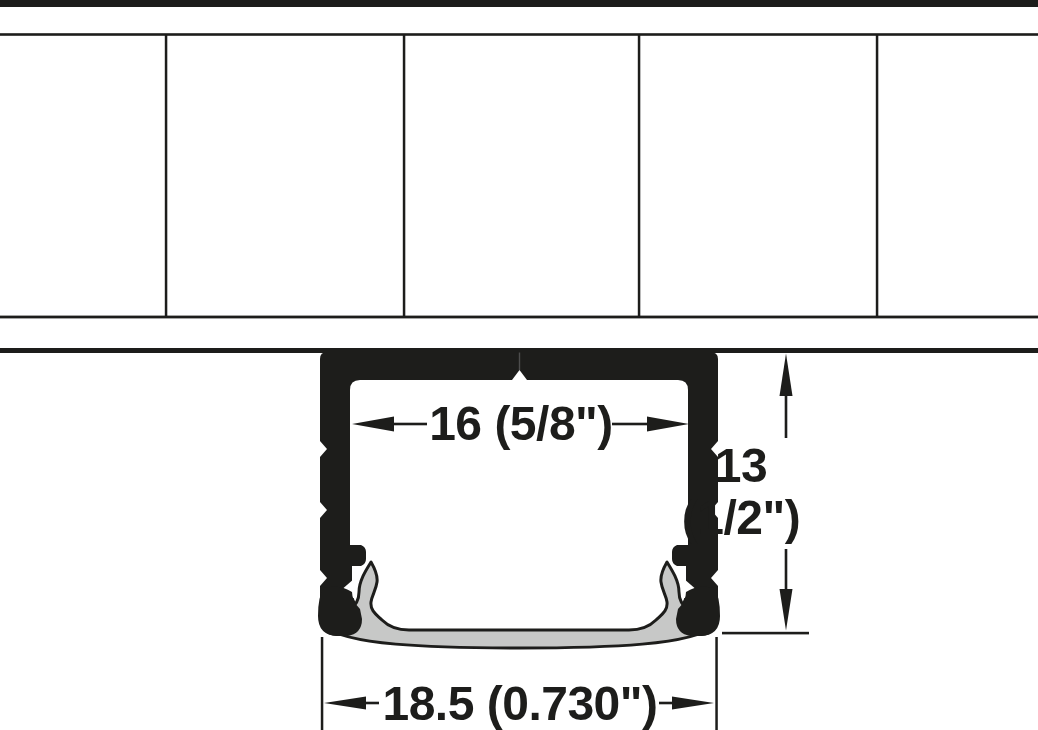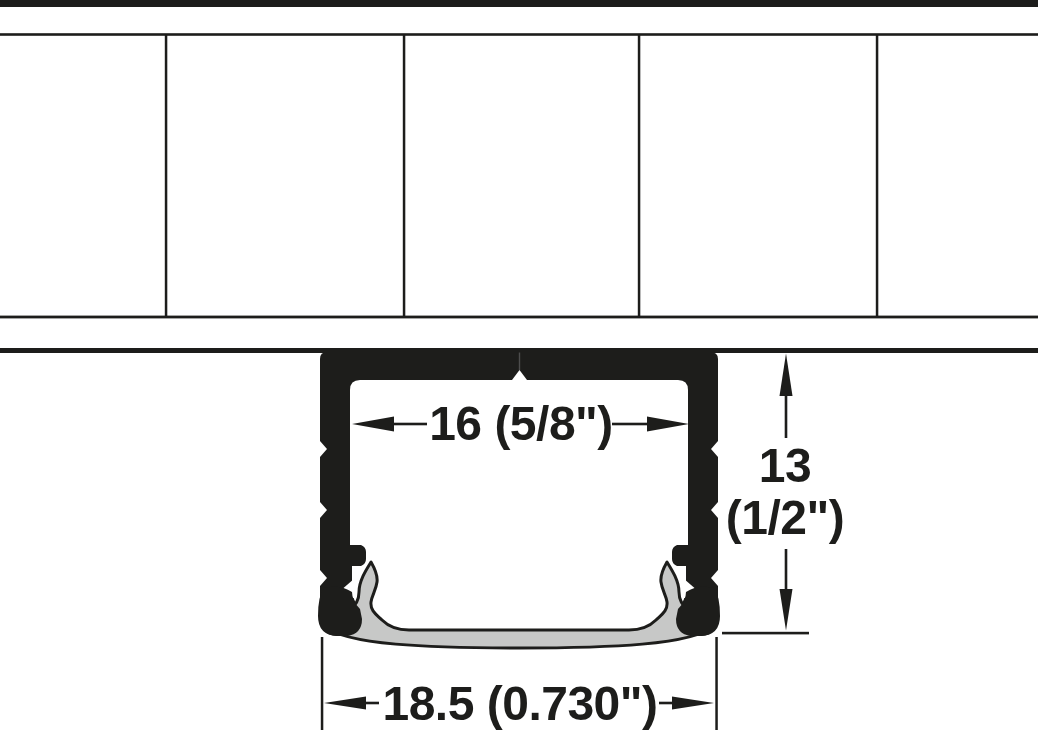--- a/index.html
+++ b/index.html
@@ -16,21 +16,21 @@
     transform:translate(-50%,-50%);
     font-weight:700;
     font-size:48px;
     line-height:52px;
     color:#1d1d1b;
     letter-spacing:-0.5px;
     white-space:nowrap;
     text-align:center;
   }
   #dim-16-label{left:521px;top:424px;}
-  #dim-13-label{left:785px;top:492px;}
+  #dim-13-label{left:741px;top:492px;}
   #dim-185-label{left:520px;top:704px;}
 </style>
 </head>
 <body>
 
 <div class="canvas">
 
   <svg width="1038" height="730" viewBox="0 0 1038 730">
 
     <g>

